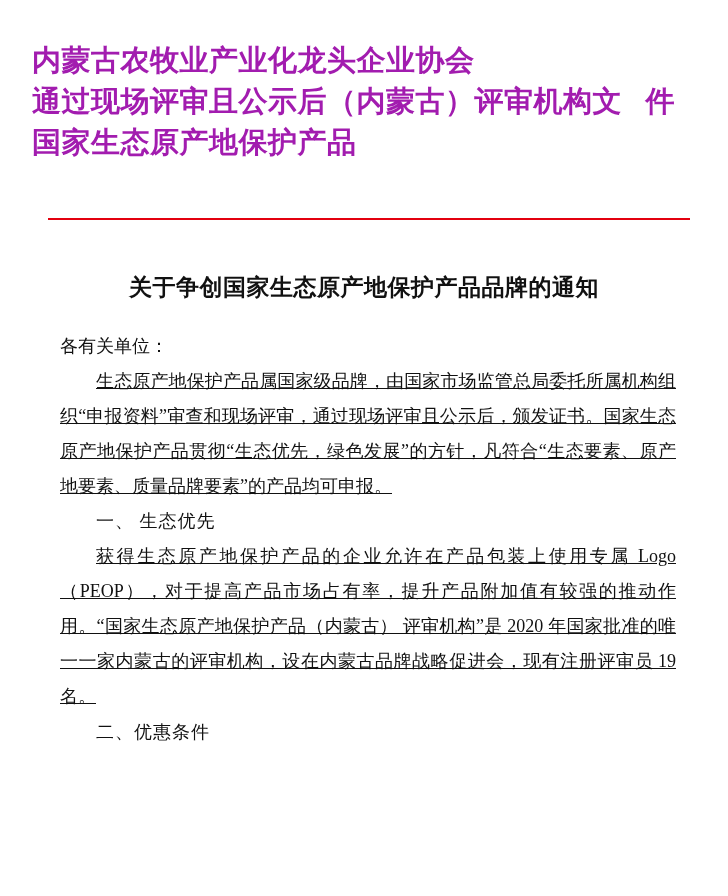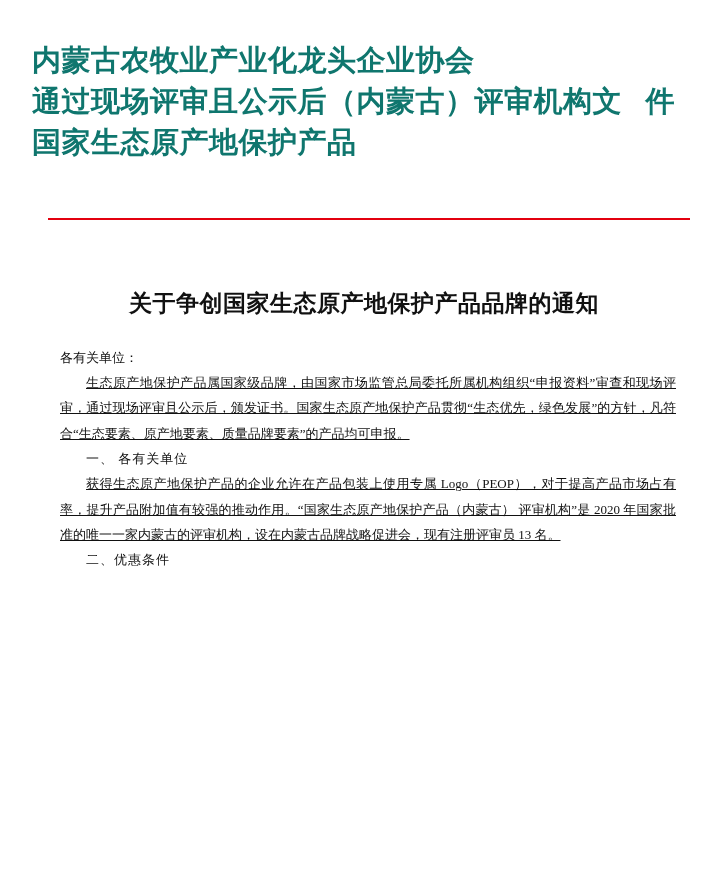--- a/index.html
+++ b/index.html
@@ -18,21 +18,21 @@
     width: 728px;
     height: 896px;
     background: #ffffff;
     box-sizing: border-box;
     padding: 0 30px;
   }
   .letterhead {
     padding-top: 40px;
   }
   .letterhead-line {
-    color: #0f766e;
+    color: #a21caf;
     font-family: "Liberation Sans", sans-serif;
     font-weight: bold;
     font-size: 29px;
     letter-spacing: 0.5px;
     line-height: 1.42;
     white-space: nowrap;
   }
   .letterhead-line.l1 { padding-left: 2px; }
   .letterhead-line.l2 { padding-left: 2px; }
   .letterhead-line.l3 { padding-left: 2px; }
@@ -41,33 +41,33 @@
     margin-top: 32px;
   }
   .rule {
     margin-top: 54px;
     margin-left: 18px;
     margin-right: 8px;
     height: 2px;
     background: #e3000f;
   }
   .doc-title {
-    margin-top: 68px;
+    margin-top: 52px;
     text-align: center;
     font-family: "Liberation Sans", sans-serif;
     font-weight: bold;
     font-size: 23px;
     color: #111111;
     letter-spacing: 0.5px;
   }
   .body-text {
     margin-top: 26px;
     padding-left: 30px;
     padding-right: 22px;
-    font-size: 13px;
+    font-size: 18px;
     color: #111111;
     line-height: 1.95;
     text-align: justify;
   }
   .para {
     margin: 0;
     text-indent: 0;
   }
   .para.indent {
     text-indent: 2em;
@@ -92,18 +92,18 @@
     <div class="letterhead-line l3">国家生态原产地保护产品</div>
   </div>
 
   <div class="rule"></div>
 
   <div class="doc-title">关于争创国家生态原产地保护产品品牌的通知</div>
 
   <div class="body-text">
     <p class="para">各有关单位：</p>
     <p class="para indent">生态原产地保护产品属国家级品牌，由国家市场监管总局委托所属机构组织“申报资料”审查和现场评审，通过现场评审且公示后，颁发证书。国家生态原产地保护产品贯彻“生态优先，绿色发展”的方针，凡符合“生态要素、原产地要素、质量品牌要素”的产品均可申报。</p>
-    <p class="para section-head">一、 各有关单位</p>
-    <p class="para indent">获得生态原产地保护产品的企业允许在产品包装上使用专属 Logo（PEOP），对于提高产品市场占有率，提升产品附加值有较强的推动作用。“国家生态原产地保护产品（内蒙古） 评审机构”是 2020 年国家批准的唯一一家内蒙古的评审机构，设在内蒙古品牌战略促进会，现有注册评审员 13 名。</p>
+    <p class="para section-head">一、 生态优先</p>
+    <p class="para indent">获得生态原产地保护产品的企业允许在产品包装上使用专属 Logo（PEOP），对于提高产品市场占有率，提升产品附加值有较强的推动作用。“国家生态原产地保护产品（内蒙古） 评审机构”是 2020 年国家批准的唯一一家内蒙古的评审机构，设在内蒙古品牌战略促进会，现有注册评审员 19 名。</p>
     <p class="para section-head">二、优惠条件</p>
   </div>
 
 </div>
 
 </body></html>

